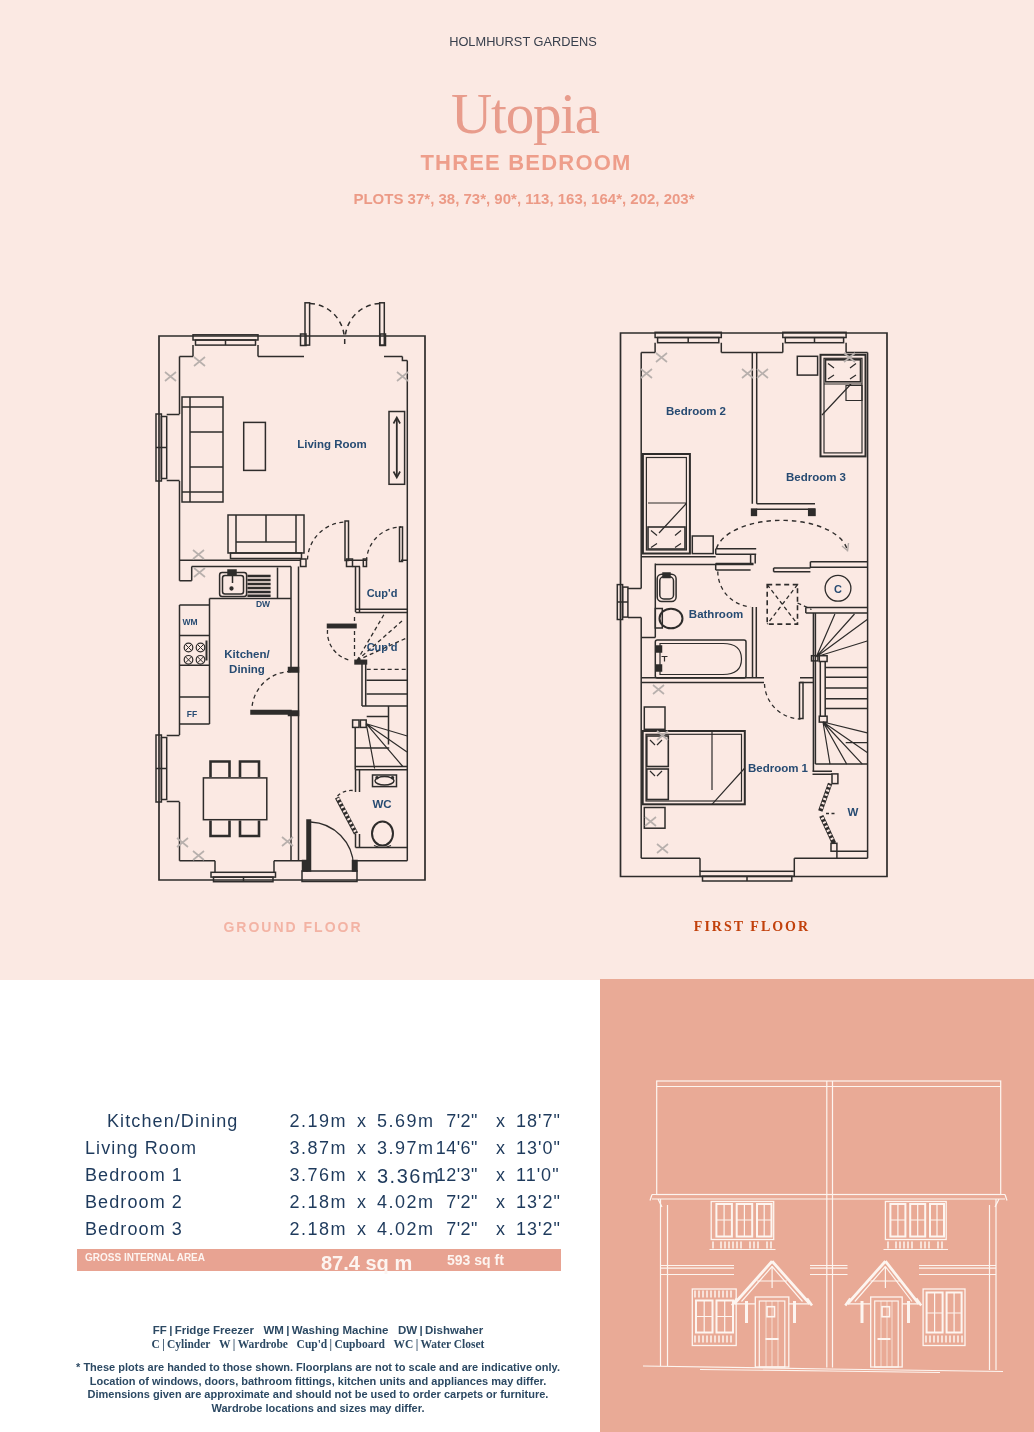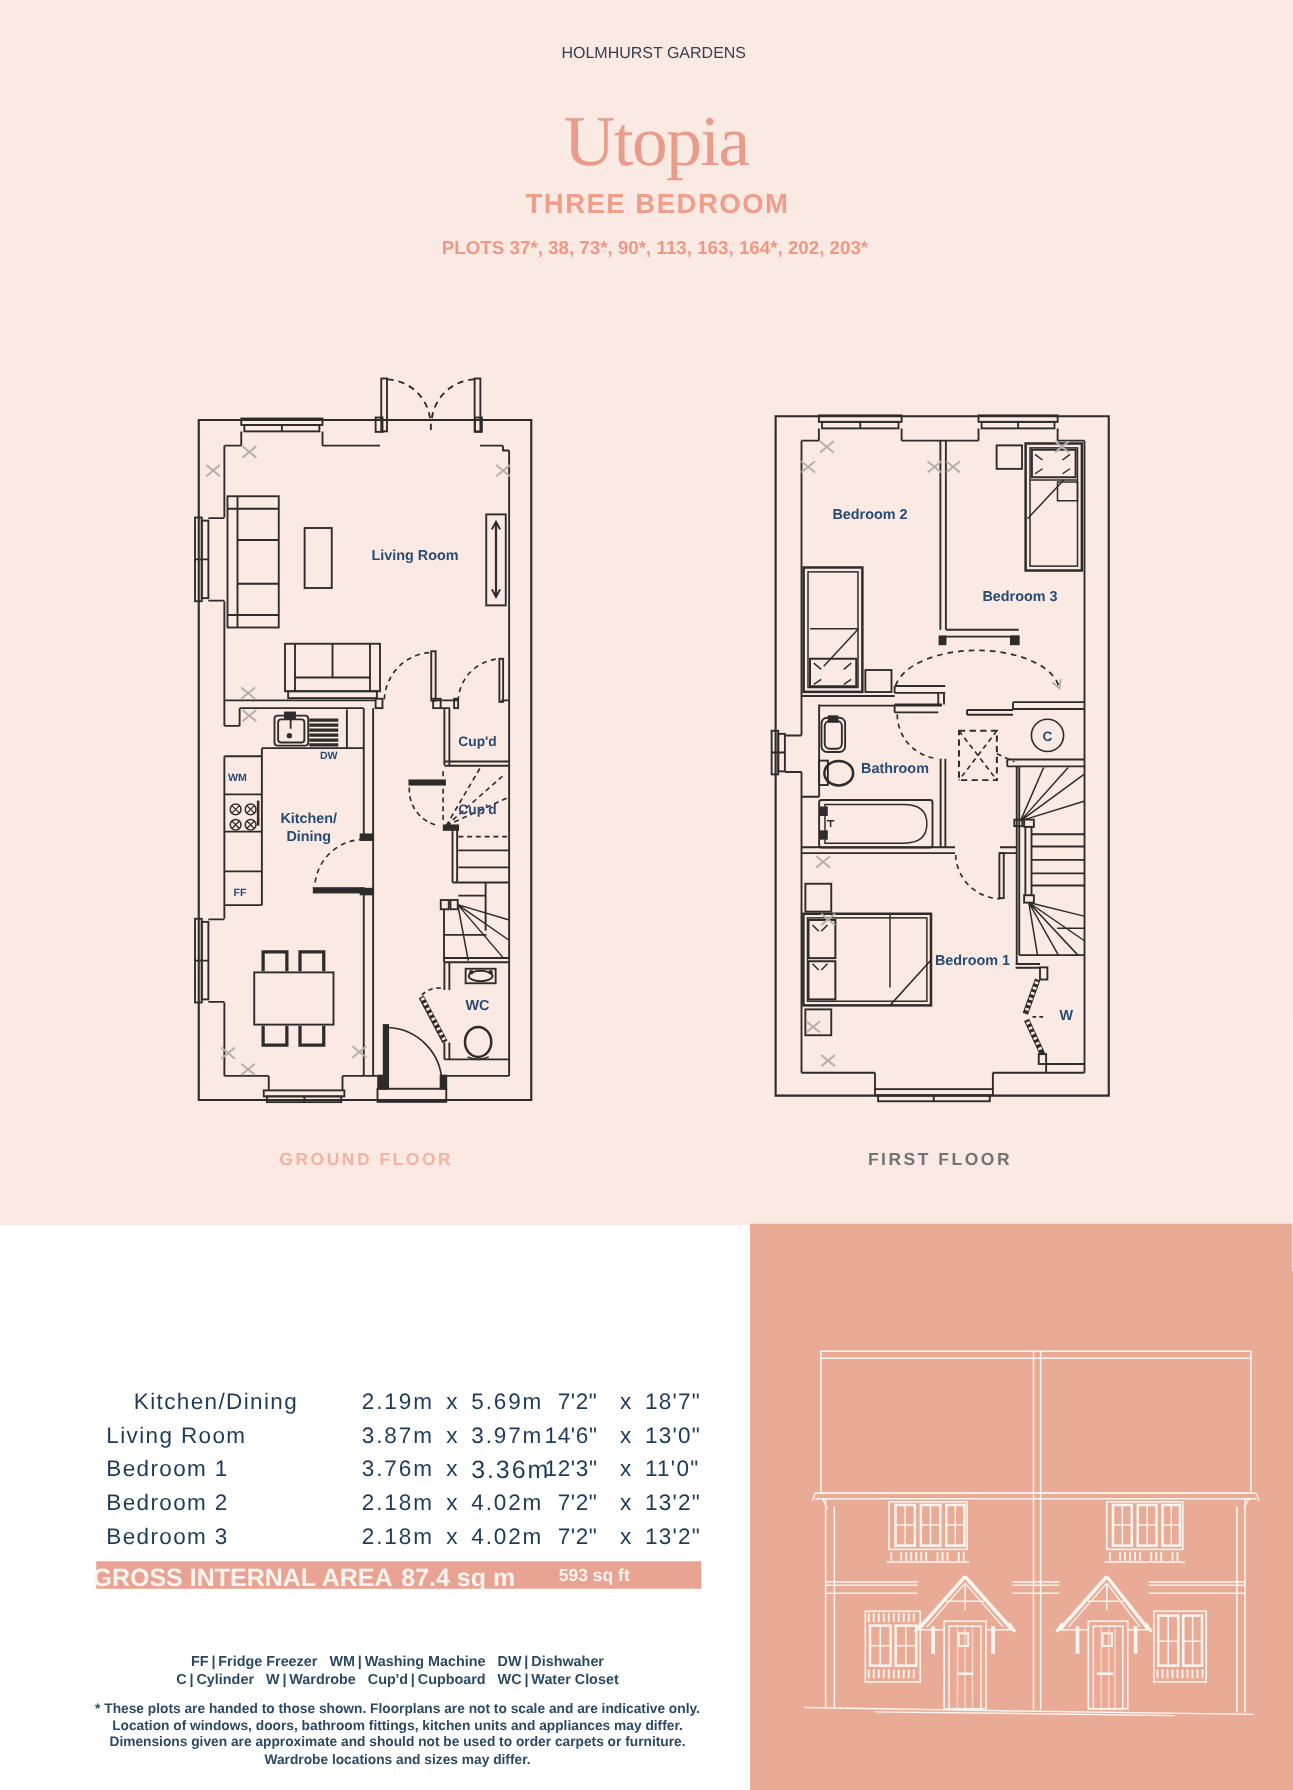--- a/index.html
+++ b/index.html
@@ -359,21 +359,21 @@
 
 <text x="853" y="816">W</text>
 
 <text x="838" y="593" font-size="11">C</text>
 </g>
 
 </svg>
 
 <div class="abs" style="left:143px;top:919px;width:300px;text-align:center;font-size:14px;font-weight:bold;letter-spacing:2px;color:#f3b3a4;">GROUND FLOOR</div>
 
-<div class="abs" style="left:602px;top:919px;width:300px;text-align:center;font-size:14px;font-weight:bold;letter-spacing:2px;color:#737373;">FIRST FLOOR</div>
+<div class="abs" style="left:602px;top:919px;width:300px;text-align:center;font-size:14px;font-weight:bold;letter-spacing:2px;color:#c2410c;font-family:Liberation Serif, serif;">FIRST FLOOR</div>
 
 <div class="abs" style="left:85px;top:1111px;font-size:18px;letter-spacing:1.1px;color:#1e3a5c;margin-left:22px;">Kitchen/Dining</div>
 <div class="abs" style="left:240px;top:1111px;width:107px;font-size:18px;letter-spacing:1.5px;color:#1e3a5c;text-align:right;">2.19m</div>
 <div class="abs" style="left:357px;top:1111px;font-size:18px;color:#1e3a5c;">x</div>
 <div class="abs" style="left:377px;top:1111px;font-size:18px;letter-spacing:1.5px;color:#1e3a5c;text-align:center;">5.69m</div>
 <div class="abs" style="left:400px;top:1111px;width:78px;font-size:18px;letter-spacing:0.5px;color:#1e3a5c;text-align:right;">7'2"</div>
 <div class="abs" style="left:496px;top:1111px;font-size:18px;color:#1e3a5c;">x</div>
 <div class="abs" style="left:516px;top:1111px;font-size:18px;letter-spacing:1px;color:#1e3a5c;">18'7"</div>
 
 <div class="abs" style="left:85px;top:1138px;font-size:18px;letter-spacing:1.1px;color:#1e3a5c;">Living Room</div>
@@ -402,26 +402,26 @@
 
 <div class="abs" style="left:85px;top:1219px;font-size:18px;letter-spacing:1.1px;color:#1e3a5c;">Bedroom 3</div>
 <div class="abs" style="left:240px;top:1219px;width:107px;font-size:18px;letter-spacing:1.5px;color:#1e3a5c;text-align:right;">2.18m</div>
 <div class="abs" style="left:357px;top:1219px;font-size:18px;color:#1e3a5c;">x</div>
 <div class="abs" style="left:377px;top:1219px;font-size:18px;letter-spacing:1.5px;color:#1e3a5c;">4.02m</div>
 <div class="abs" style="left:400px;top:1219px;width:78px;font-size:18px;letter-spacing:0.5px;color:#1e3a5c;text-align:right;">7'2"</div>
 <div class="abs" style="left:496px;top:1219px;font-size:18px;color:#1e3a5c;">x</div>
 <div class="abs" style="left:516px;top:1219px;font-size:18px;letter-spacing:1px;color:#1e3a5c;">13'2"</div>
 
 <div class="abs" style="left:77px;top:1249px;width:484px;height:22px;background:#e8a392;"></div>
-<div class="abs" style="left:74px;top:1252px;font-size:20px;font-weight:bold;color:#fdf4f0;">GROSS INTERNAL AREA</div>
+<div class="abs" style="left:85px;top:1252px;font-size:10px;font-weight:bold;color:#fdf4f0;">GROSS INTERNAL AREA</div>
 <div class="abs" style="left:321px;top:1252px;font-size:20px;font-weight:bold;color:#fdf4f0;">87.4 sq m</div>
 <div class="abs" style="left:447px;top:1252px;font-size:14px;font-weight:bold;color:#fdf4f0;">593 sq ft</div>
 
 <div class="abs" style="left:38px;top:1324px;width:560px;text-align:center;font-size:11.5px;font-weight:bold;color:#2c4963;">FF | Fridge Freezer&nbsp;&nbsp;&nbsp;WM | Washing Machine&nbsp;&nbsp;&nbsp;DW | Dishwaher</div>
-<div class="abs" style="left:38px;top:1338px;width:560px;text-align:center;font-size:11.5px;font-weight:bold;color:#2c4963;">C | Cylinder&nbsp;&nbsp;&nbsp;W | Wardrobe&nbsp;&nbsp;&nbsp;Cup'd | Cupboard&nbsp;&nbsp;&nbsp;WC | Water Closet</div>
+<div class="abs" style="left:38px;top:1338px;width:560px;text-align:center;font-size:11.5px;font-weight:bold;color:#2c4963;font-family:Liberation Serif, serif;">C | Cylinder&nbsp;&nbsp;&nbsp;W | Wardrobe&nbsp;&nbsp;&nbsp;Cup'd | Cupboard&nbsp;&nbsp;&nbsp;WC | Water Closet</div>
 
 <div class="abs" style="left:38px;top:1361px;width:560px;text-align:center;font-size:11px;font-weight:bold;color:#2c4963;line-height:13.5px;">* These plots are handed to those shown. Floorplans are not to scale and are indicative only.<br>Location of windows, doors, bathroom fittings, kitchen units and appliances may differ.<br>Dimensions given are approximate and should not be used to order carpets or furniture.<br>Wardrobe locations and sizes may differ.</div>
 
 <div class="abs" style="left:600px;top:979px;width:434px;height:453px;background:#e9aa96;"></div>
 <svg class="abs" style="left:600px;top:979px;" width="434" height="453" viewBox="0 0 434 453" fill="none" stroke="#fdf5f0" stroke-width="1.2">
 
 <g stroke="#fdf5f0" stroke-width="1.2" fill="none">
 
 <g>
 <rect x="56.7" y="102" width="344" height="113.5"></rect>

